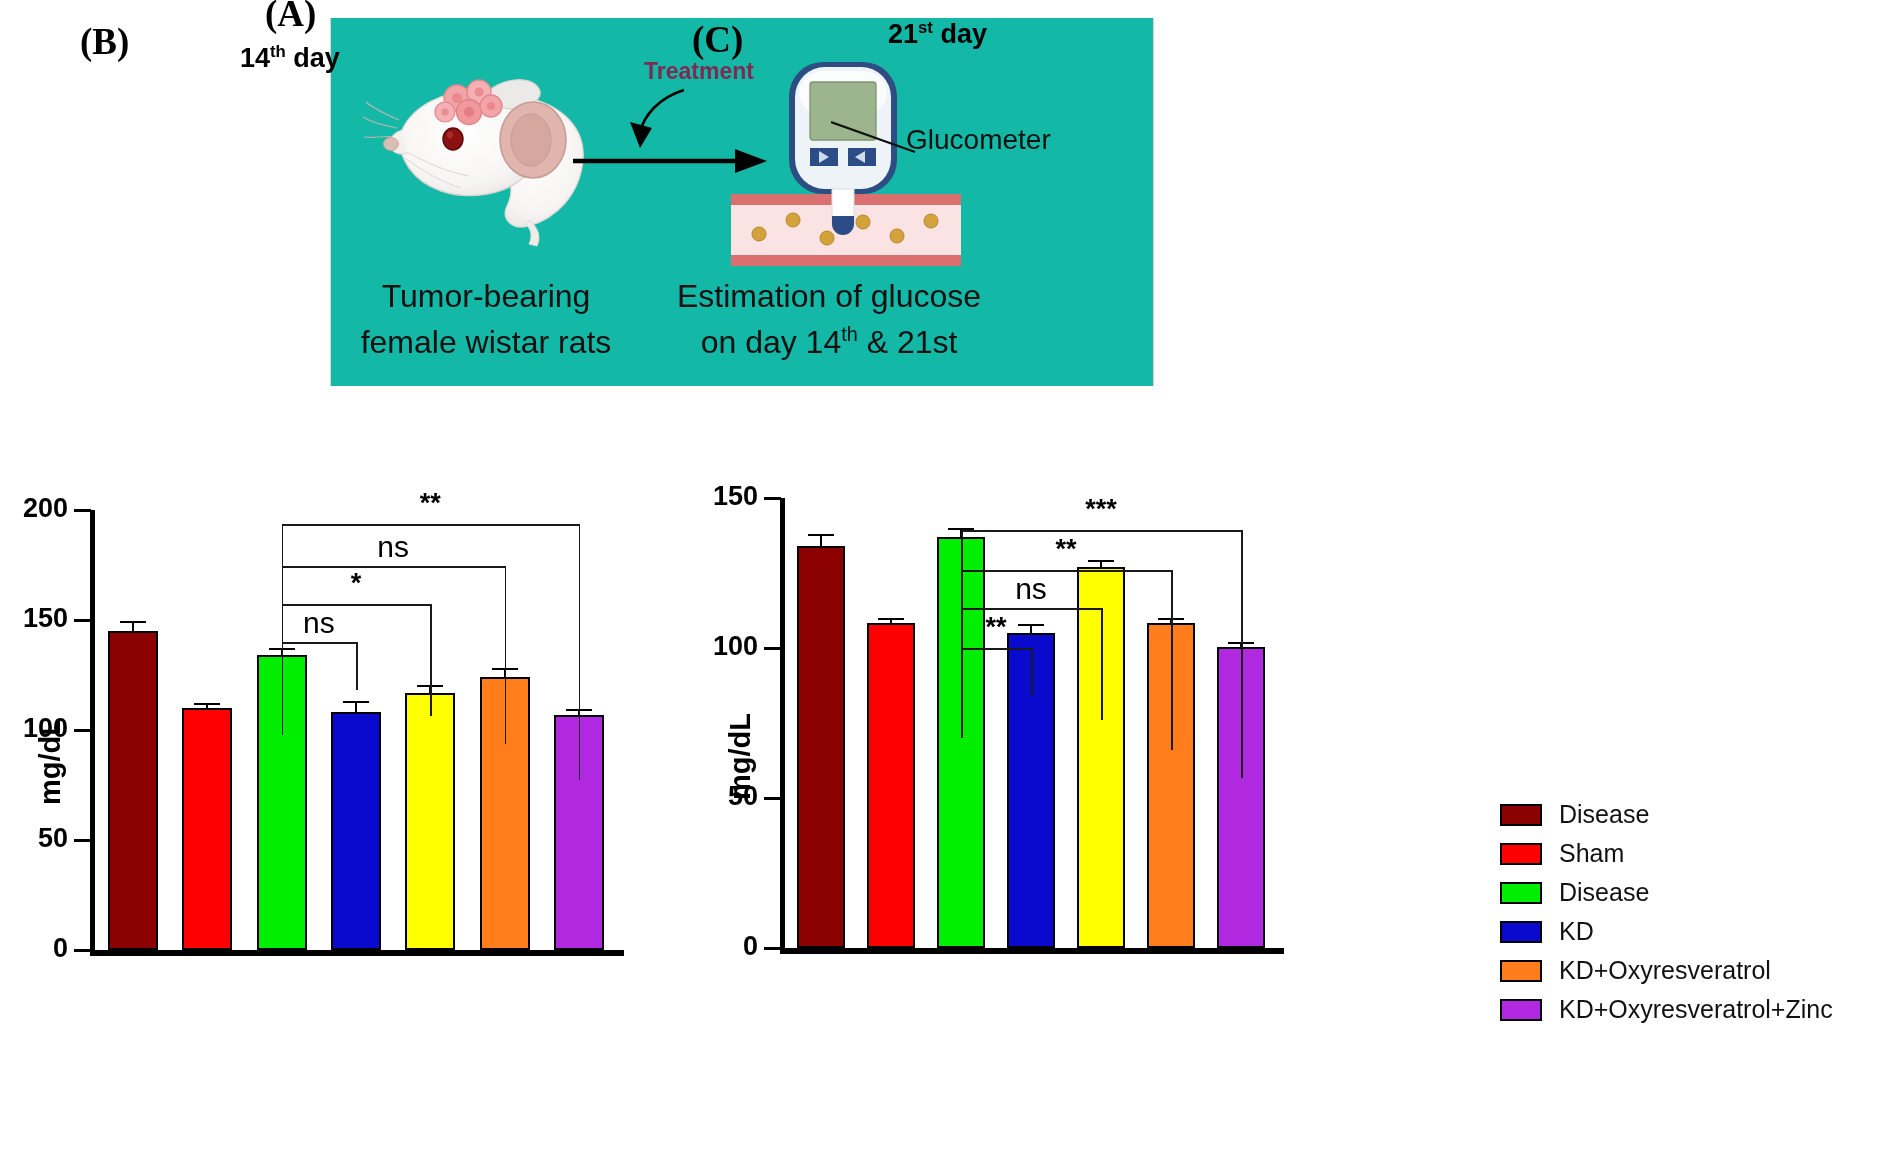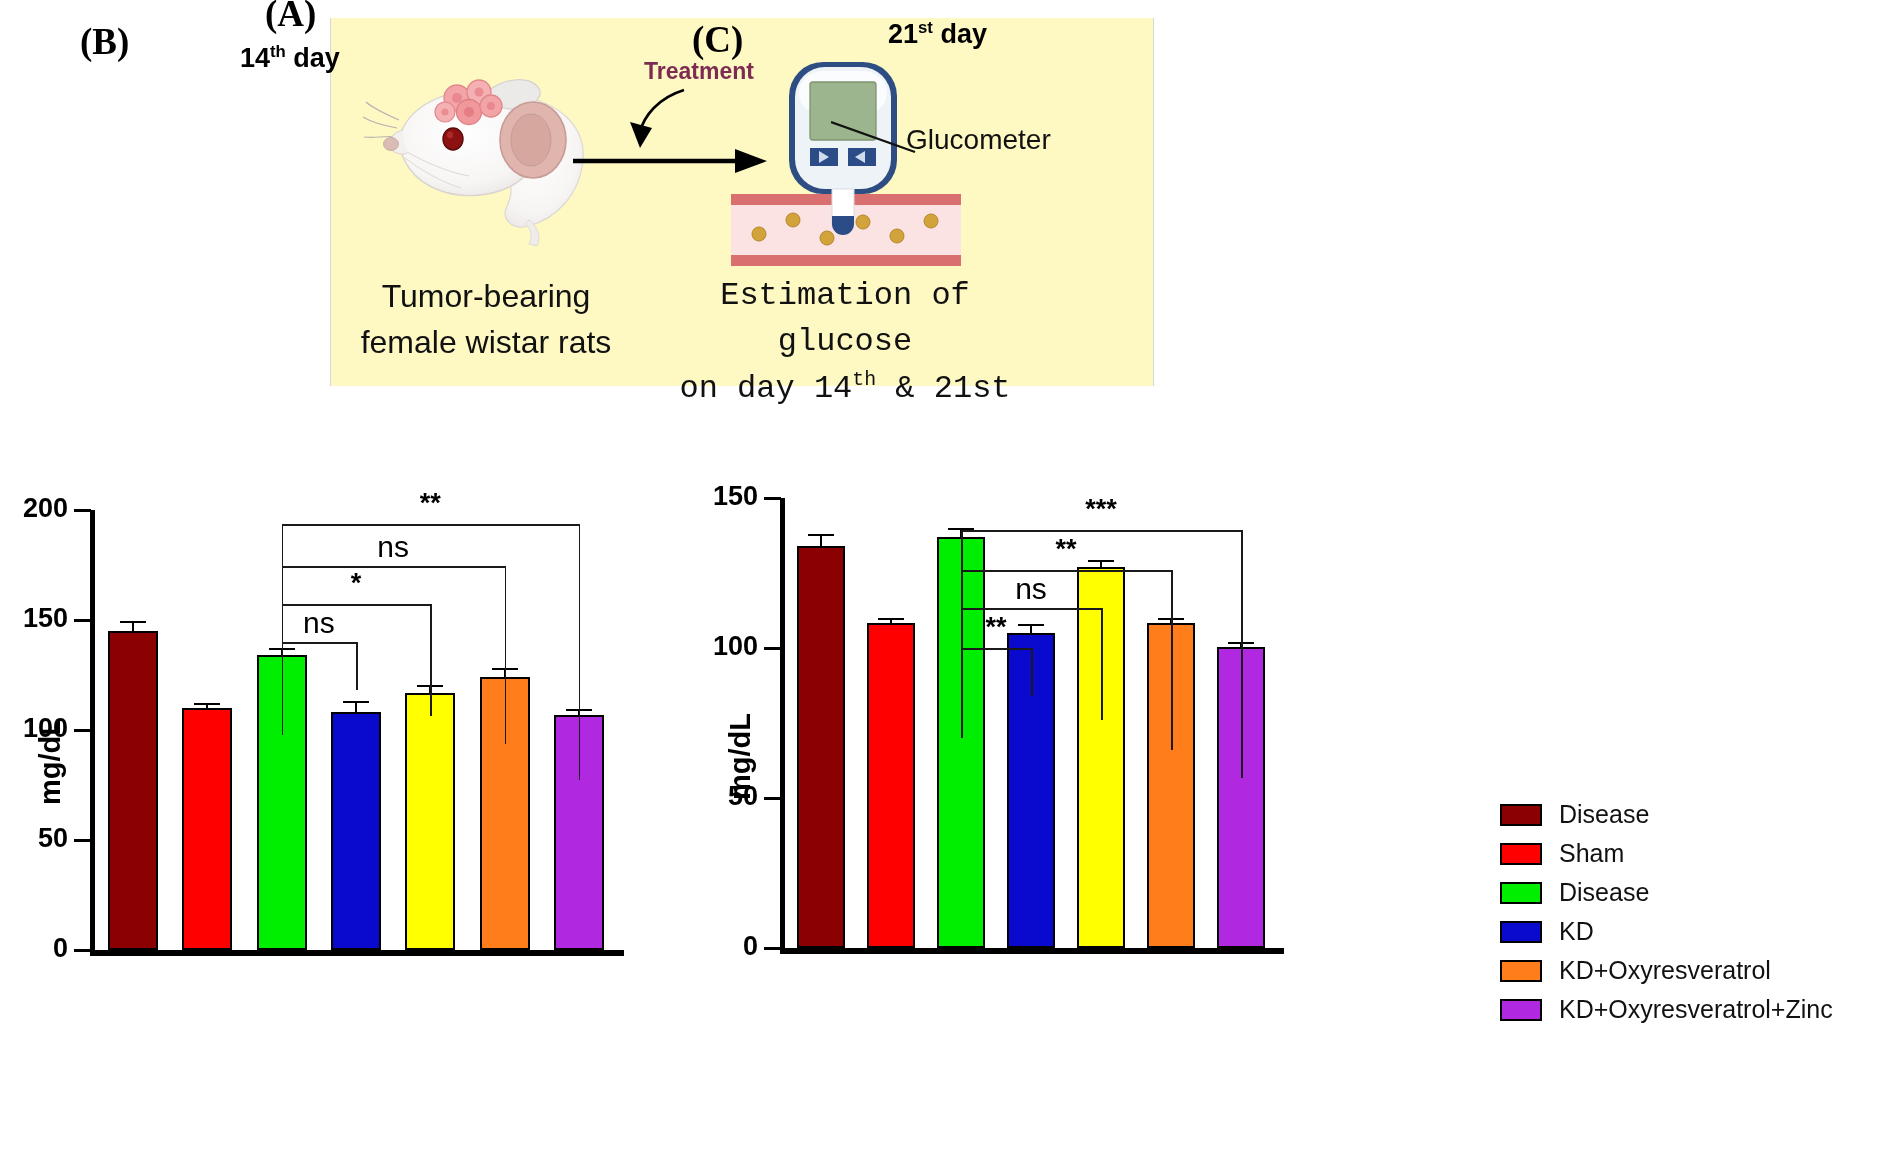--- a/index.html
+++ b/index.html
@@ -14,21 +14,21 @@
   #panel-a{position:absolute;left:0;top:0;width:1900px;height:430px;}
   .panel-letter{
     font-family:"Liberation Serif", serif;
     font-weight:bold;font-size:37px;color:#000;
     letter-spacing:0px;
   }
   #letter-a{position:absolute;left:265px;top:-8px;}
   #schematic-box{
     position:absolute;left:330px;top:18px;width:822px;height:368px;
     border-left:1.5px solid #d8d8d8;border-right:1.5px solid #d8d8d8;
-    background:#fef9c3;
+    background:#14b8a6;
   }
   
   #rat-wrap{position:absolute;left:30px;top:50px;width:250px;height:180px;}
   
   #treatment-label{
     position:absolute;left:268px;top:40px;width:200px;text-align:center;
     font-weight:bold;font-size:23px;color:#7d2b52;
   }
   #curved-arrow{position:absolute;left:283px;top:62px;}
   #straight-arrow{position:absolute;left:240px;top:128px;}
@@ -36,21 +36,21 @@
   #glucometer-wrap{position:absolute;left:400px;top:38px;width:230px;height:220px;}
   #glucometer-label{
     position:absolute;left:575px;top:106px;font-size:28px;color:#111;
     white-space:nowrap;
   }
   #leader-line{position:absolute;left:500px;top:100px;}
   .cap-block{
     position:absolute;text-align:center;font-size:32px;color:#111;line-height:1.45;
   }
   #cap-left{left:20px;top:255px;width:270px;}
-  #cap-right{left:344px;top:255px;width:340px;font-family:Liberation Mono, monospace;}
+  #cap-right{left:328px;top:255px;width:340px;}
   sup{font-size:0.62em;vertical-align:super;}
 
   
   #panel-b{position:absolute;left:0px;top:440px;width:720px;height:728px;}
   #panel-c{position:absolute;left:690px;top:440px;width:740px;height:728px;}
   #letter-b{position:absolute;left:80px;top:20px;}
   #letter-c{position:absolute;left:692px;top:18px;}
   .chart-title{
     position:absolute;font-weight:bold;font-size:27px;color:#000;
     white-space:nowrap;

